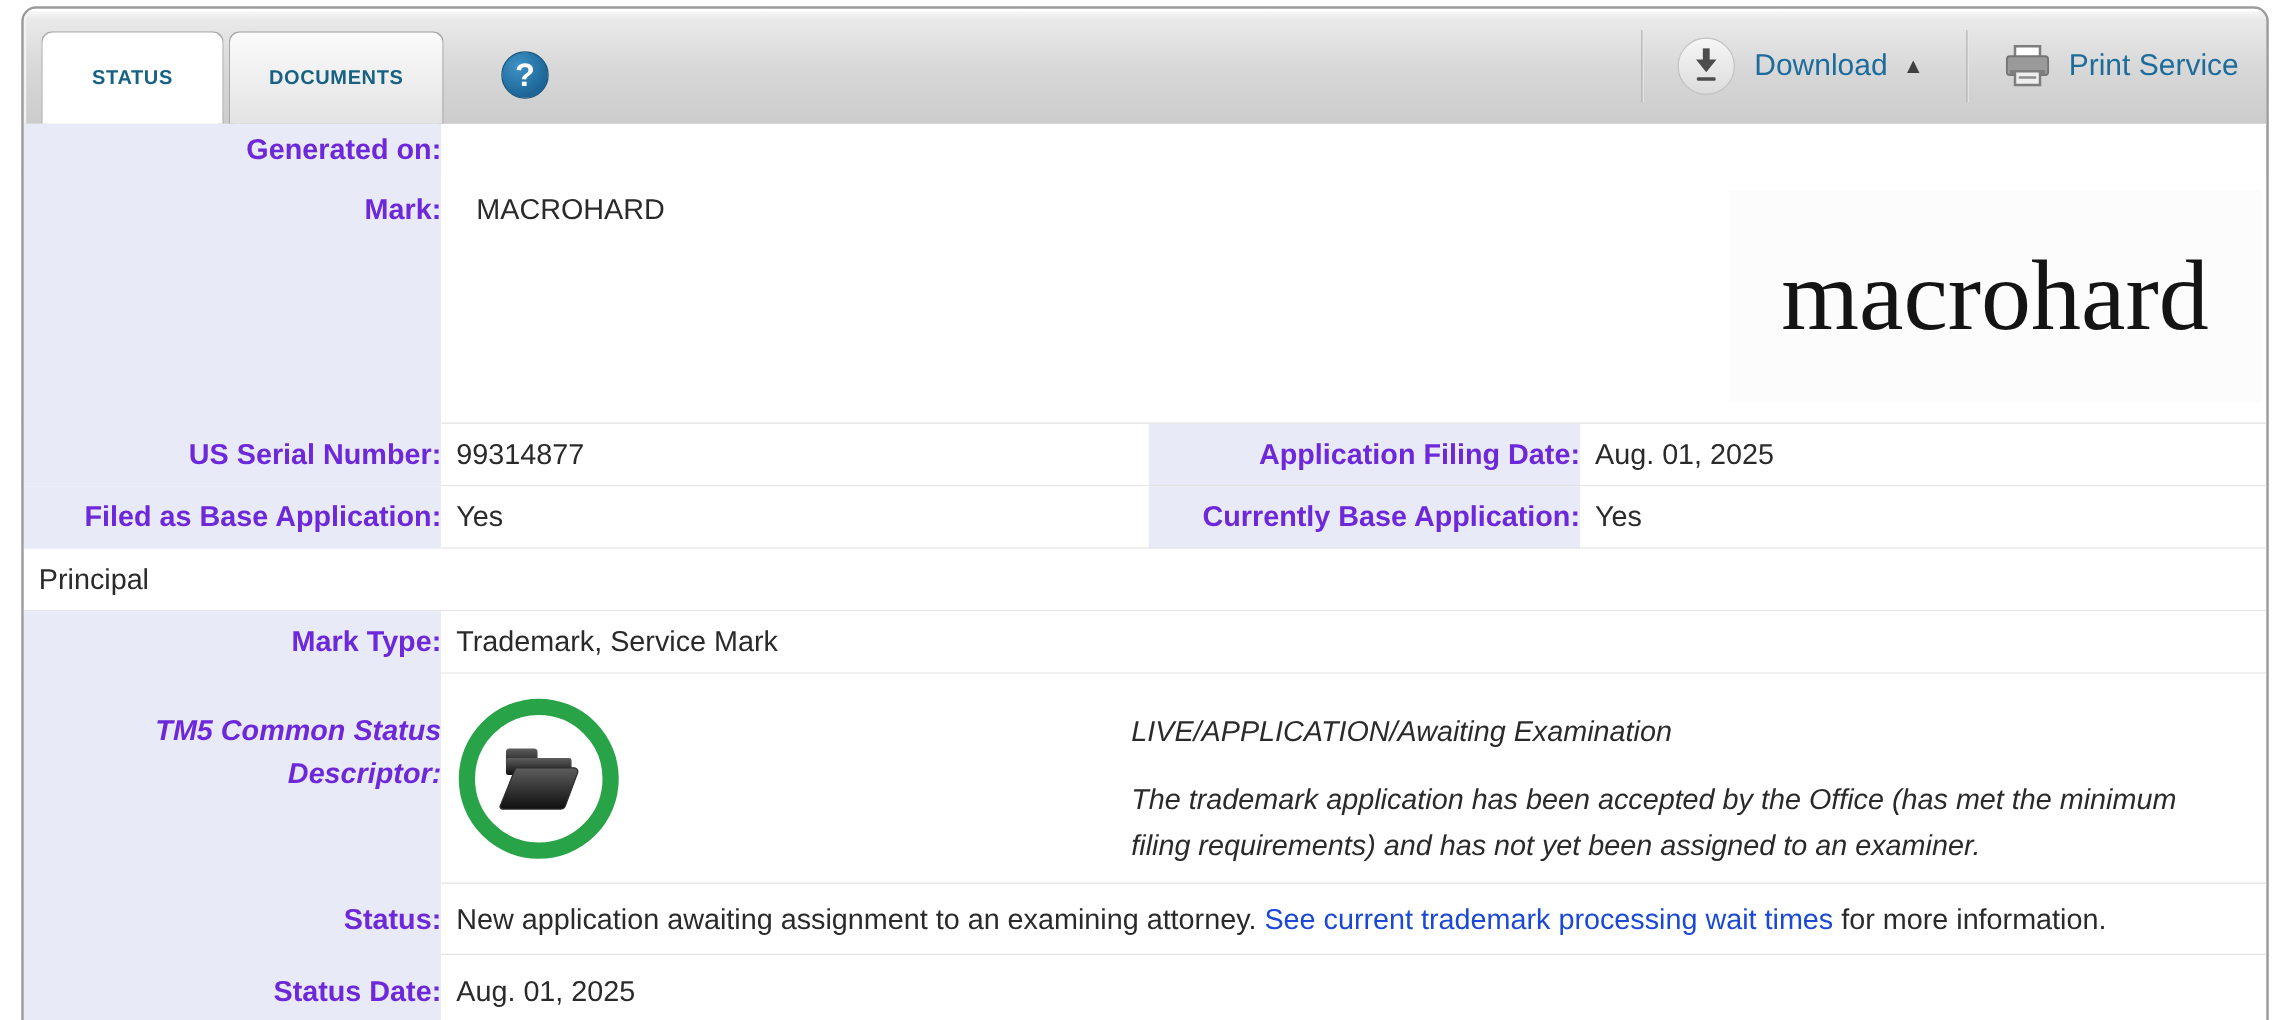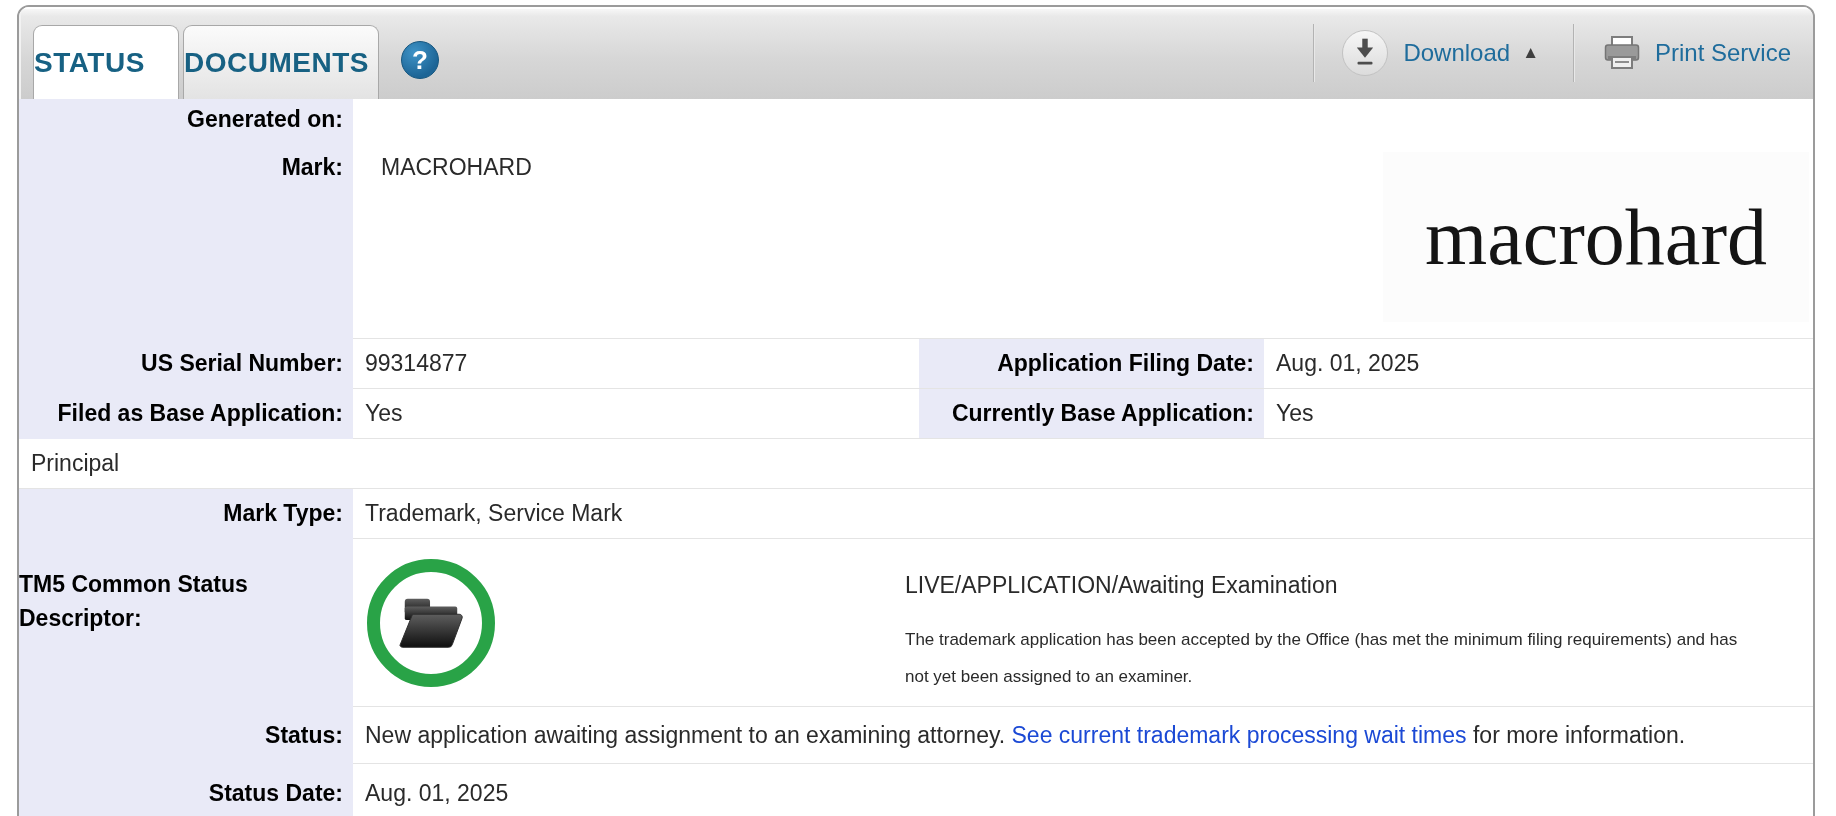--- a/index.html
+++ b/index.html
@@ -15,27 +15,27 @@
     background:#fff;overflow:hidden;box-sizing:border-box;
   }
   
   .tabbar{
     position:relative;height:92px;
     background:linear-gradient(180deg,#fbfbfb 0%,#e9e9e9 10%,#d7d7d7 55%,#cccccc 100%);
     box-shadow:inset 0 2px 0 #ffffff, inset 2px 0 0 #f2f2f2;
   }
   .tab{
     position:absolute;bottom:0;height:74px;box-sizing:border-box;
-    display:flex;align-items:center;justify-content:flex-start;
-    font-weight:bold;font-size:28px;color:#176183;letter-spacing:.5px;
+    display:flex;align-items:center;justify-content:center;
+    font-weight:bold;font-size:16px;color:#176183;letter-spacing:.5px;
     border:1px solid #a8a8a8;border-bottom:none;border-radius:9px 9px 0 0;
     cursor:pointer;
   }
   .tab-status{left:14px;width:146px;background:#ffffff;z-index:2;}
-  .tab-documents{left:164px;width:196px;background:linear-gradient(180deg,#fbfbfb,#e3e3e3);}
+  .tab-documents{left:164px;width:172px;background:linear-gradient(180deg,#fbfbfb,#e3e3e3);}
   .help-circle{
     position:absolute;left:382px;top:34px;width:38px;height:38px;border-radius:50%;
     background:radial-gradient(circle at 35% 30%,#3e93c7,#1d6596 70%);
     border:1px solid #15567f;box-sizing:border-box;
     display:flex;align-items:center;justify-content:center;
     color:#fff;font-weight:bold;font-size:26px;cursor:pointer;
   }
   .toolbar{
     position:absolute;right:22px;top:0;height:100%;
     display:flex;align-items:center;
@@ -53,39 +53,39 @@
     background:linear-gradient(180deg,#f6f6f6,#dcdcdc);
     border:1px solid #c2c2c2;box-sizing:border-box;
     display:flex;align-items:center;justify-content:center;
   }
   .caret{font-size:17px;color:#3f3f3f;margin-left:12px;}
   
   .row{display:flex;width:100%;box-sizing:border-box;}
   .label-cell{
     width:334px;min-width:334px;box-sizing:border-box;
     background:#e9eaf7;border-bottom:1px solid #e9eaf7;
-    padding-right:10px;
-    font-weight:bold;font-size:23px;color:#000000;
+    text-align:right;
+    font-weight:bold;font-size:23px;color:#6d28d9;
     display:flex;align-items:center;justify-content:flex-end;
   }
   .label-cell.top{align-items:flex-start;}
   .value-cell{
     box-sizing:border-box;border-bottom:1px solid #e4e4e4;
     padding-left:12px;font-size:23px;color:#2a2a2a;
     display:flex;align-items:center;background:#fff;
   }
   .value-cell.top{align-items:flex-start;}
   .grow{flex:1;}
   .label-cell.right2{
     width:345px;min-width:345px;border-bottom:1px solid #e4e4e4;
   }
   .h-gen{height:41px;}
   .h-mark{height:199px;}
   .h-std{height:50px;}
-  .h-tm5{height:168px;}
+  .h-tm5{height:168px;font-style:italic;}
   .h-status{height:57px;}
   .h-sdate{height:70px;}
   .pt14{padding-top:14px;}
   .pt28{padding-top:28px;line-height:34px;}
   
   .mark-value{position:relative;padding-left:28px;}
   .mark-logo{
     position:absolute;right:4px;top:12px;width:426px;height:170px;
     background:#fcfcfc;display:flex;align-items:center;justify-content:center;
     font-family:"Liberation Serif","DejaVu Serif",serif;
@@ -93,21 +93,21 @@
   }
   
   .tm5-value{position:relative;padding-left:0;}
   .tm5-ring{
     position:absolute;left:14px;top:20px;width:128px;height:128px;box-sizing:border-box;
     border:13px solid #29a347;border-radius:50%;background:#fff;
     display:flex;align-items:center;justify-content:center;
   }
   .tm5-text{position:absolute;left:552px;top:32px;}
   .tm5-live{font-size:23px;color:#2a2a2a;line-height:28px;}
-  .tm5-desc{font-size:17px;color:#2a2a2a;line-height:37px;margin-top:22px;width:860px;}
+  .tm5-desc{font-size:23px;color:#2a2a2a;line-height:37px;margin-top:22px;width:860px;}
   
   .status-line{line-height:30px;}
   a.wait-link{color:#1b49d5;text-decoration:none;cursor:pointer;}
 </style>
 </head>
 <body>
 
 <div class="container">
 
   <div class="tabbar">

